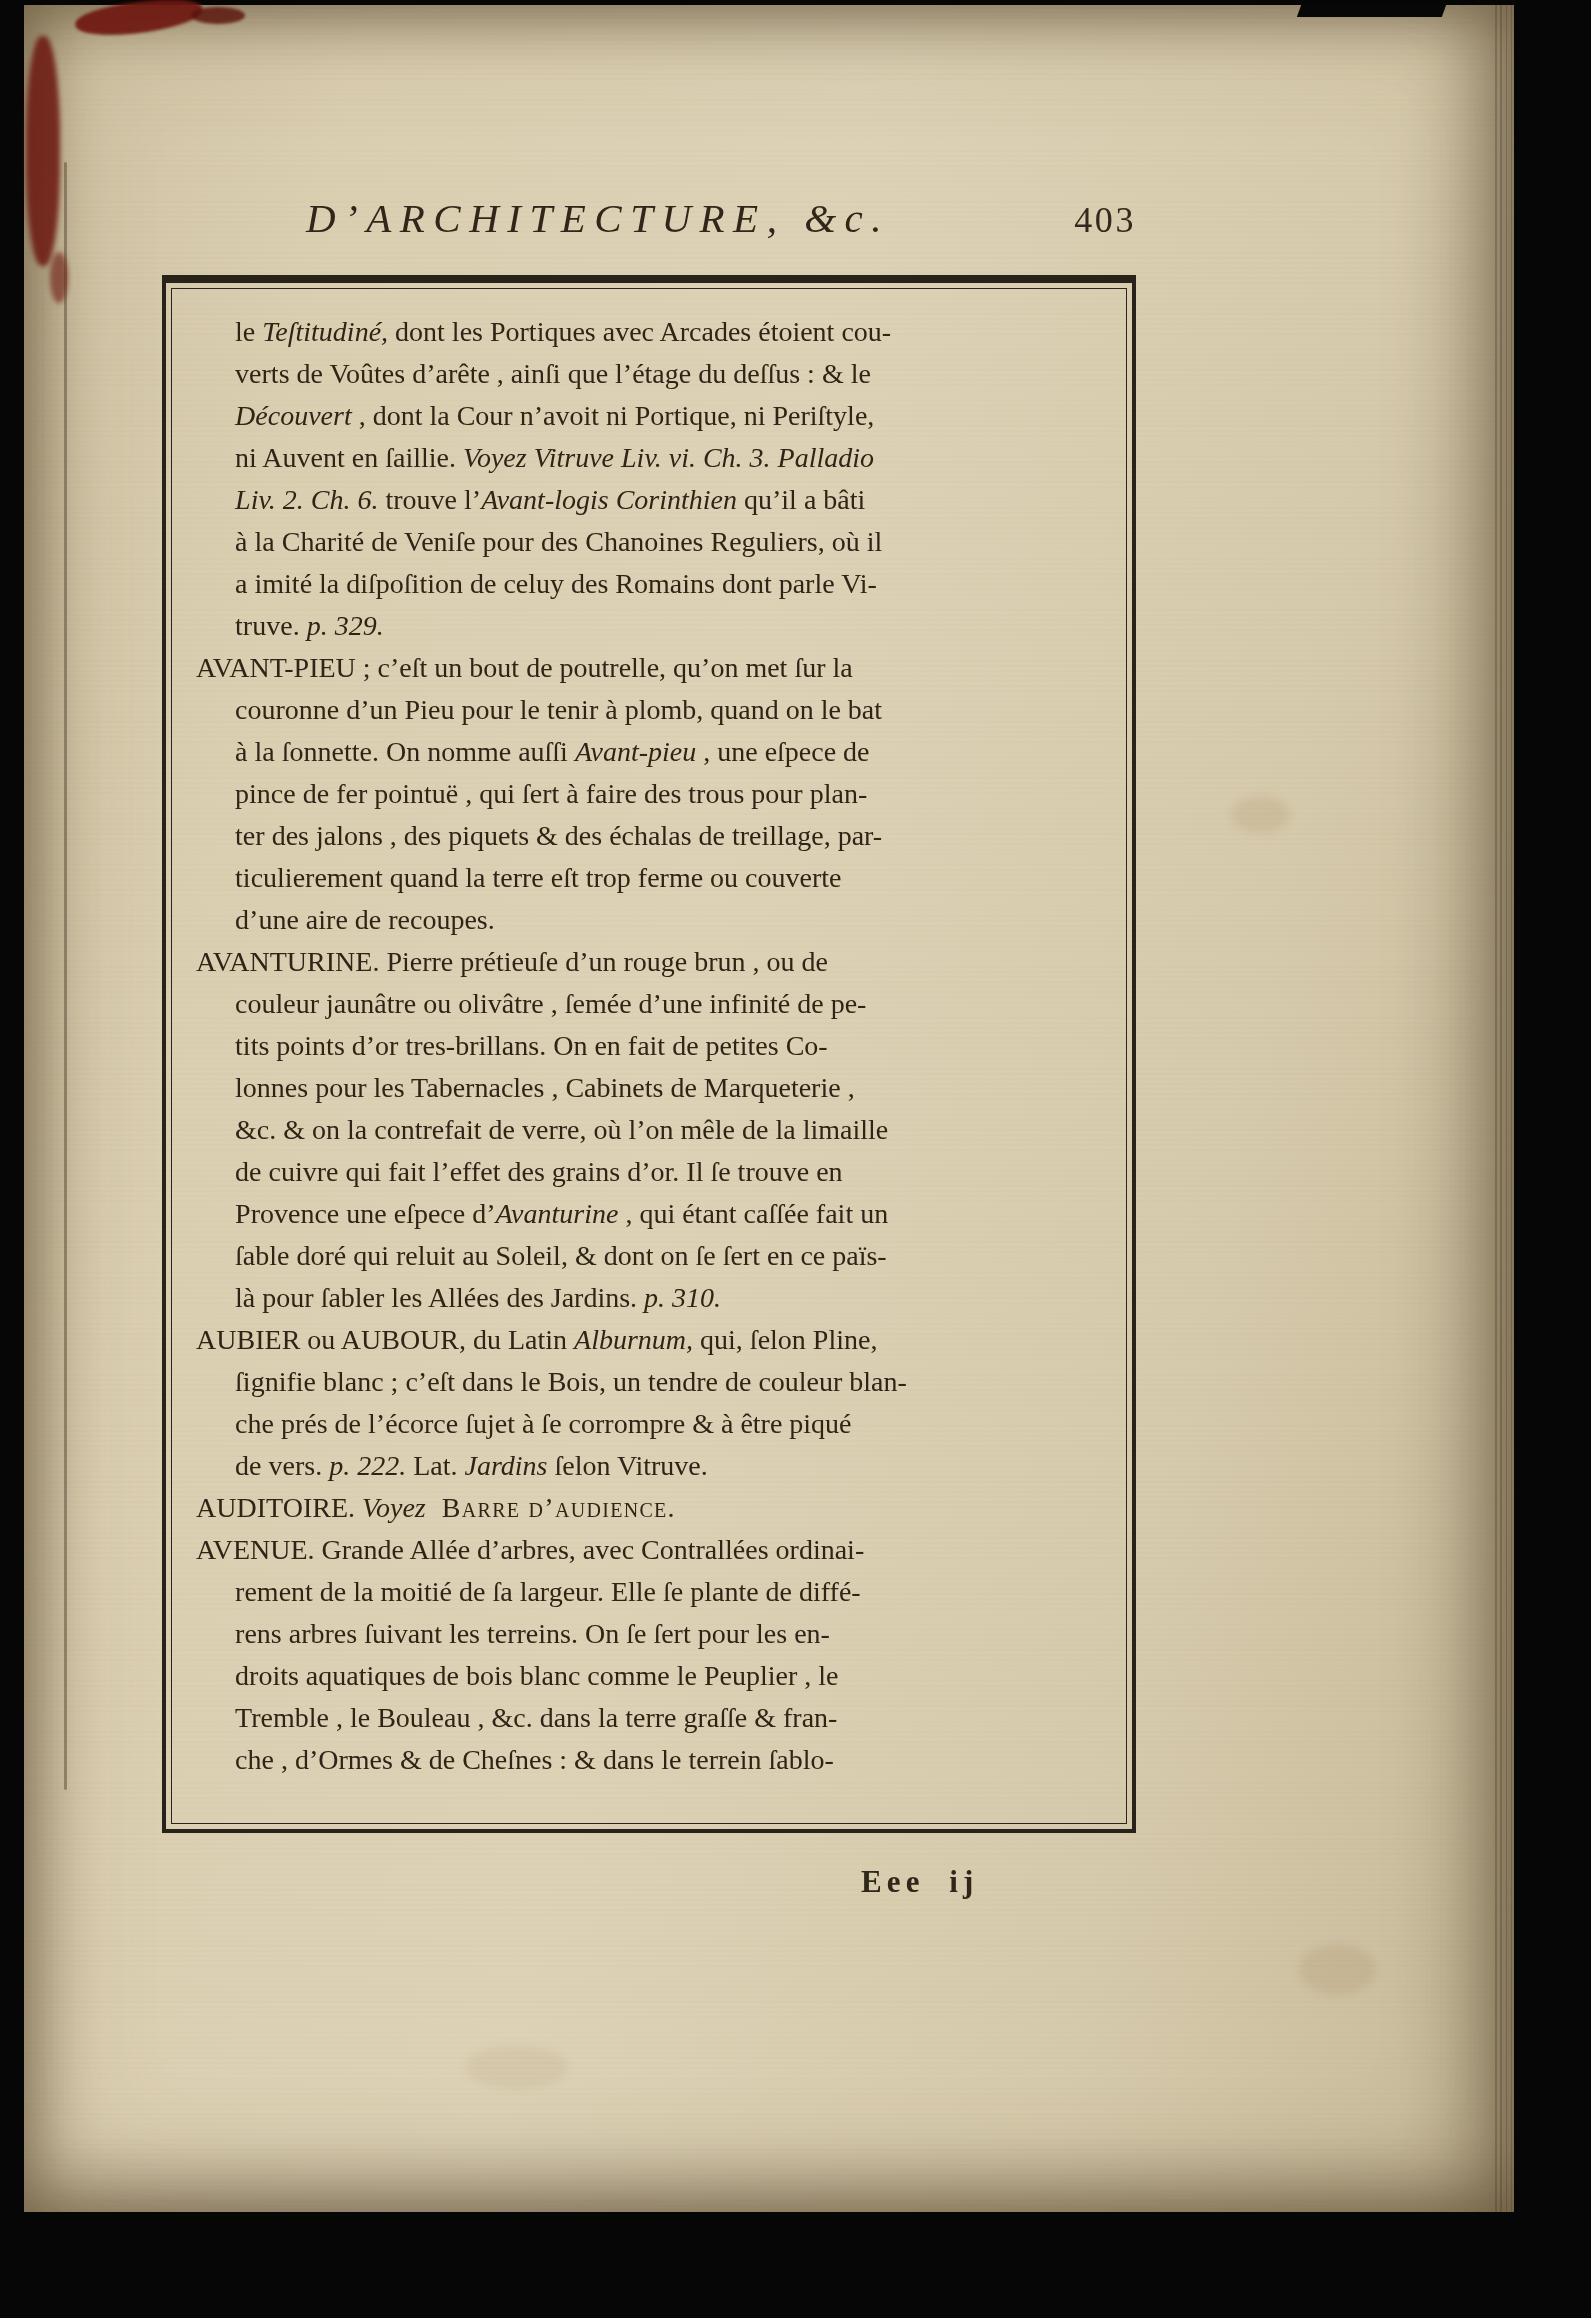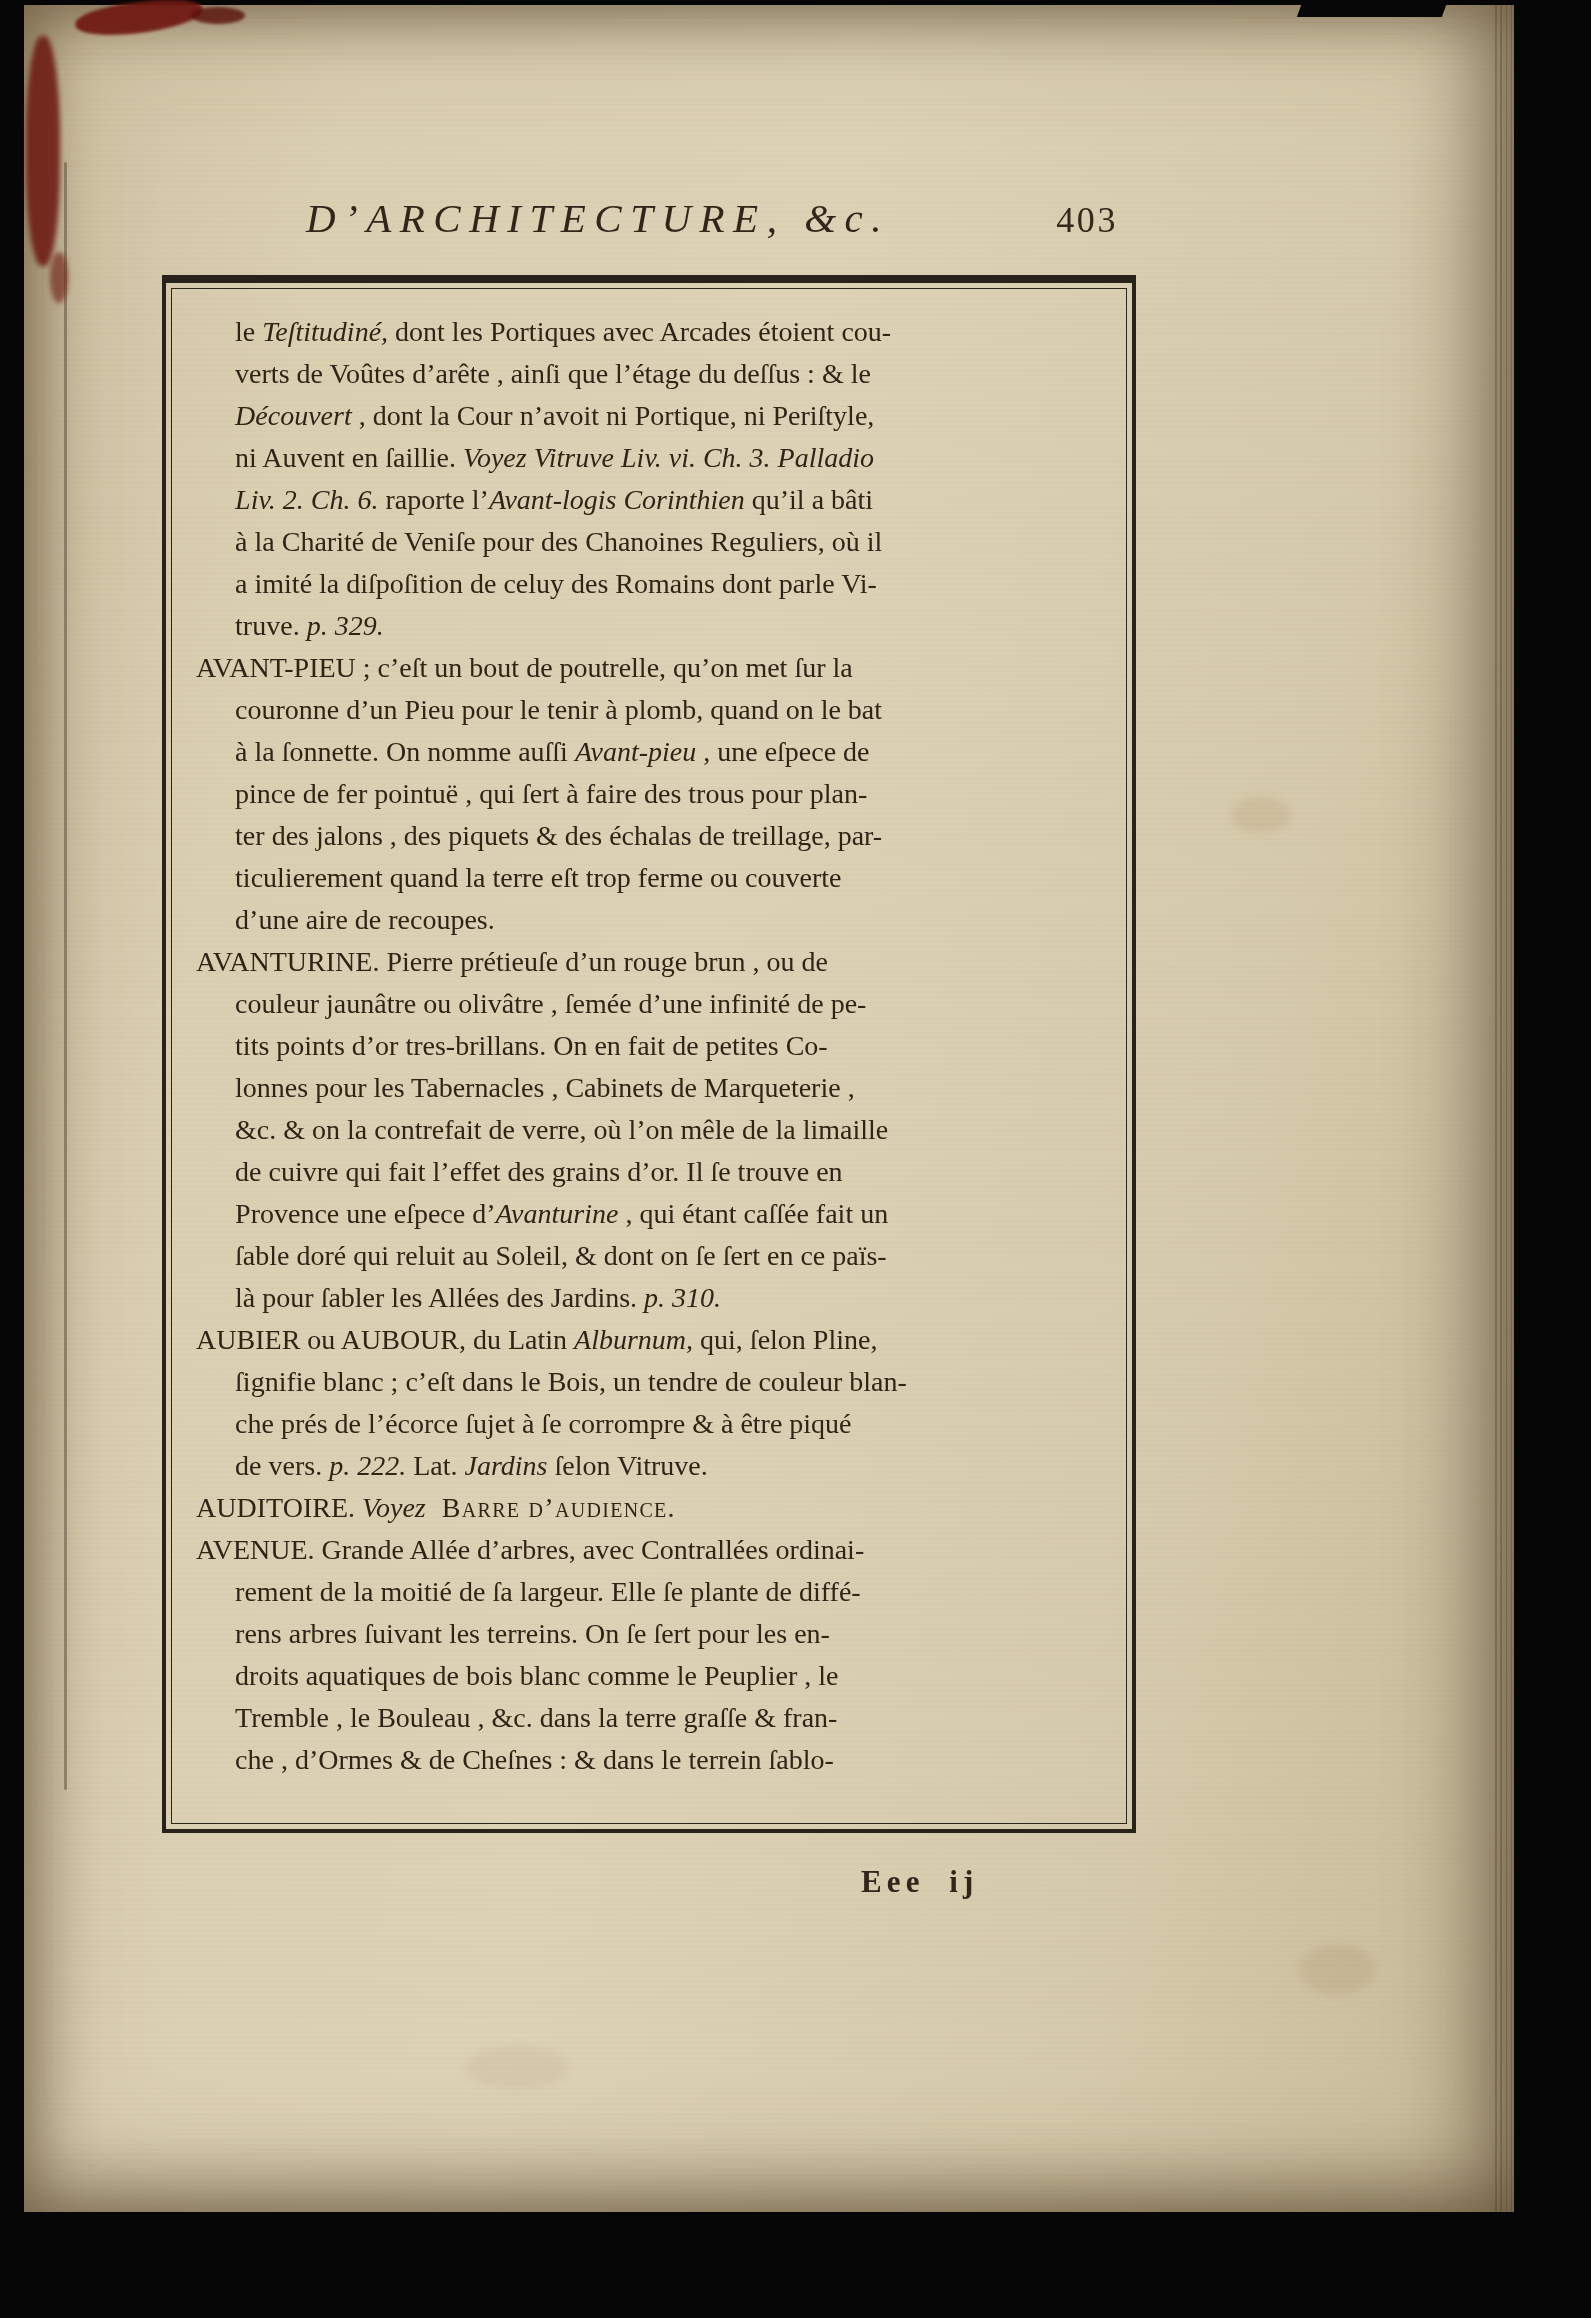--- a/index.html
+++ b/index.html
@@ -48,21 +48,21 @@
   .fox-2 { left:1275px; top:1939px; width:77px; height:51px; }
   .fox-3 { left:442px; top:2041px; width:102px; height:43px; background:rgba(130,95,50,.08); }
 
   .running-head-row { position:absolute; left:138px; top:189px; width:974px; height:63px;text-decoration:underline; }
   .running-head {
     position:absolute; left:0; right:102px; top:0; text-align:center;
     font-style:italic; font-size:41px; letter-spacing:8.5px; color:#30271a;
     white-space:nowrap;
   }
   .page-number {
-    position:absolute; right:18px; top:5.1px; font-size:36px;
+    position:absolute; right:0; top:5.1px; font-size:36px;
     color:#33291c; letter-spacing:2.6px;margin-left:17px;
   }
 
   .frame {
     position:absolute; left:138px; top:270px; width:974px; height:1558px;
     border:4.3px solid #27231b; border-top-width:8.5px; box-sizing:border-box;
   }
   .frame-inner { position:absolute; inset:5.1px; border:1.7px solid #2b261d; }
   .entries {
     position:absolute; inset:0; padding:22px 18.7px 17px 24px;
@@ -101,21 +101,21 @@
       <div class="page-number">403</div>
     </div>
 
     <div class="frame">
       <div class="frame-inner">
         <div class="entries">
             <p class="entry cont"><span>le </span><span class="it">Teſtitudiné,</span><span> dont les Portiques avec Arcades étoient cou-
 verts de Voûtes d’arête , ainſi que l’étage du deſſus : &amp; le
 </span><span class="it">Découvert</span><span> , dont la Cour n’avoit ni Portique, ni Periſtyle,
 ni Auvent en ſaillie. </span><span class="it">Voyez Vitruve Liv. vi. Ch. 3. Palladio
-Liv. 2. Ch. 6.</span><span> raporte l’</span><span class="it">Avant-logis Corinthien</span><span> qu’il a bâti
+Liv. 2. Ch. 6.</span><span> trouve l’</span><span class="it">Avant-logis Corinthien</span><span> qu’il a bâti
 à la Charité de Veniſe pour des Chanoines Reguliers, où il
 a imité la diſpoſition de celuy des Romains dont parle Vi-
 truve. </span><span class="it">p. 329.</span></p>
             <p class="entry"><span>AVANT-PIEU ; c’eſt un bout de poutrelle, qu’on met ſur la
 couronne d’un Pieu pour le tenir à plomb, quand on le bat
 à la ſonnette. On nomme auſſi </span><span class="it">Avant-pieu</span><span> , une eſpece de
 pince de fer pointuë , qui ſert à faire des trous pour plan-
 ter des jalons , des piquets &amp; des échalas de treillage, par-
 ticulierement quand la terre eſt trop ferme ou couverte
 d’une aire de recoupes.</span></p>

